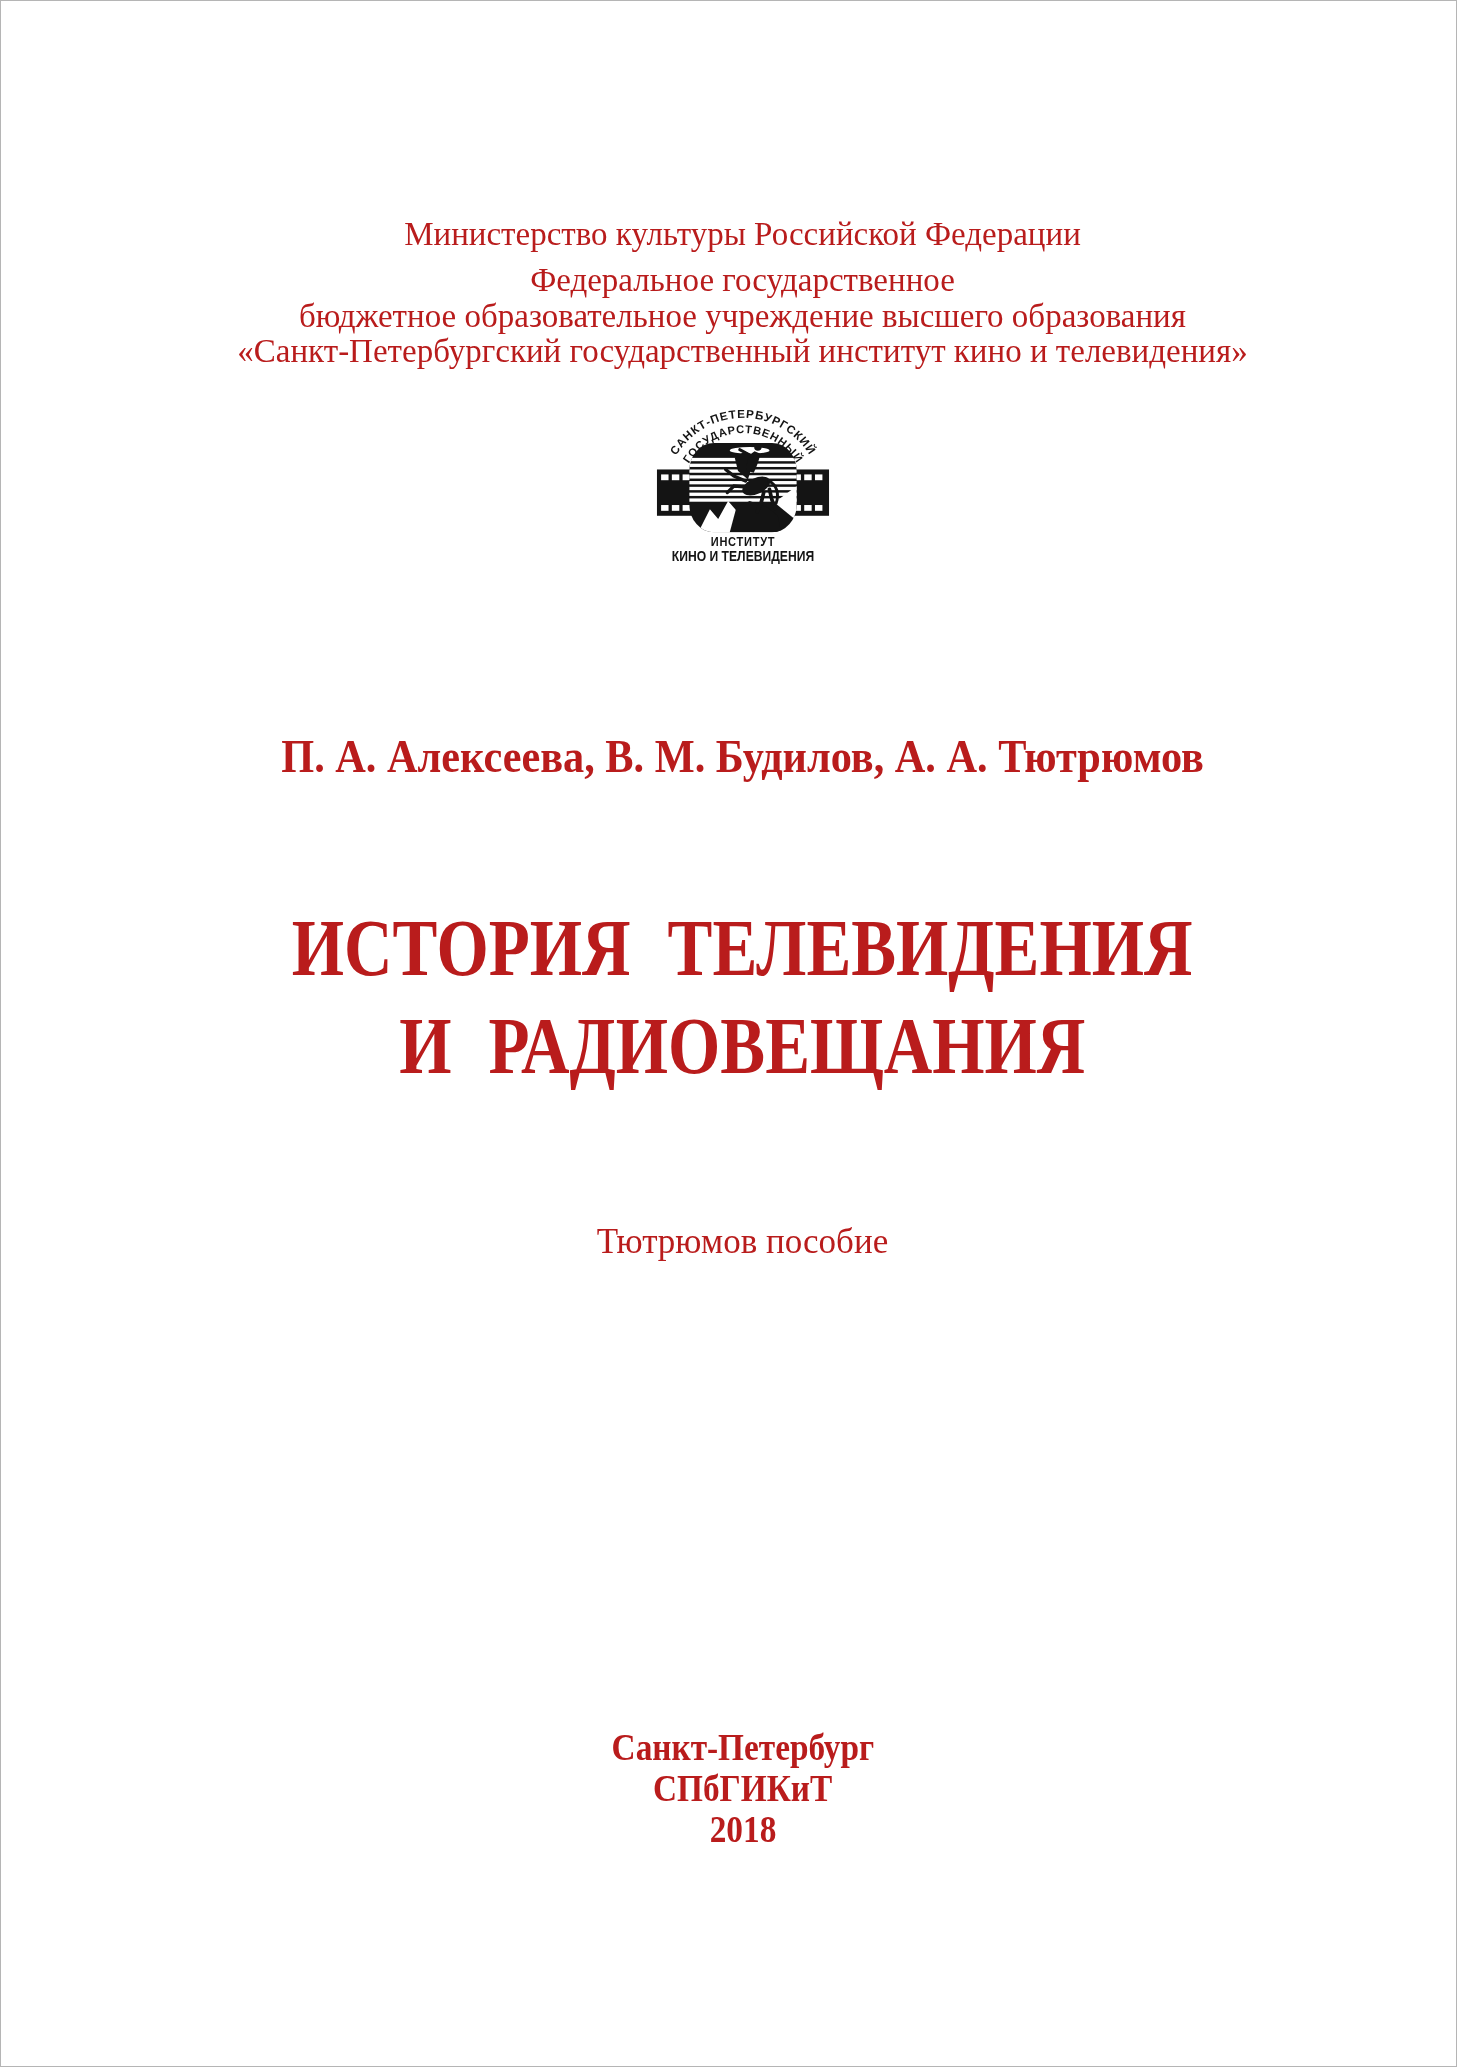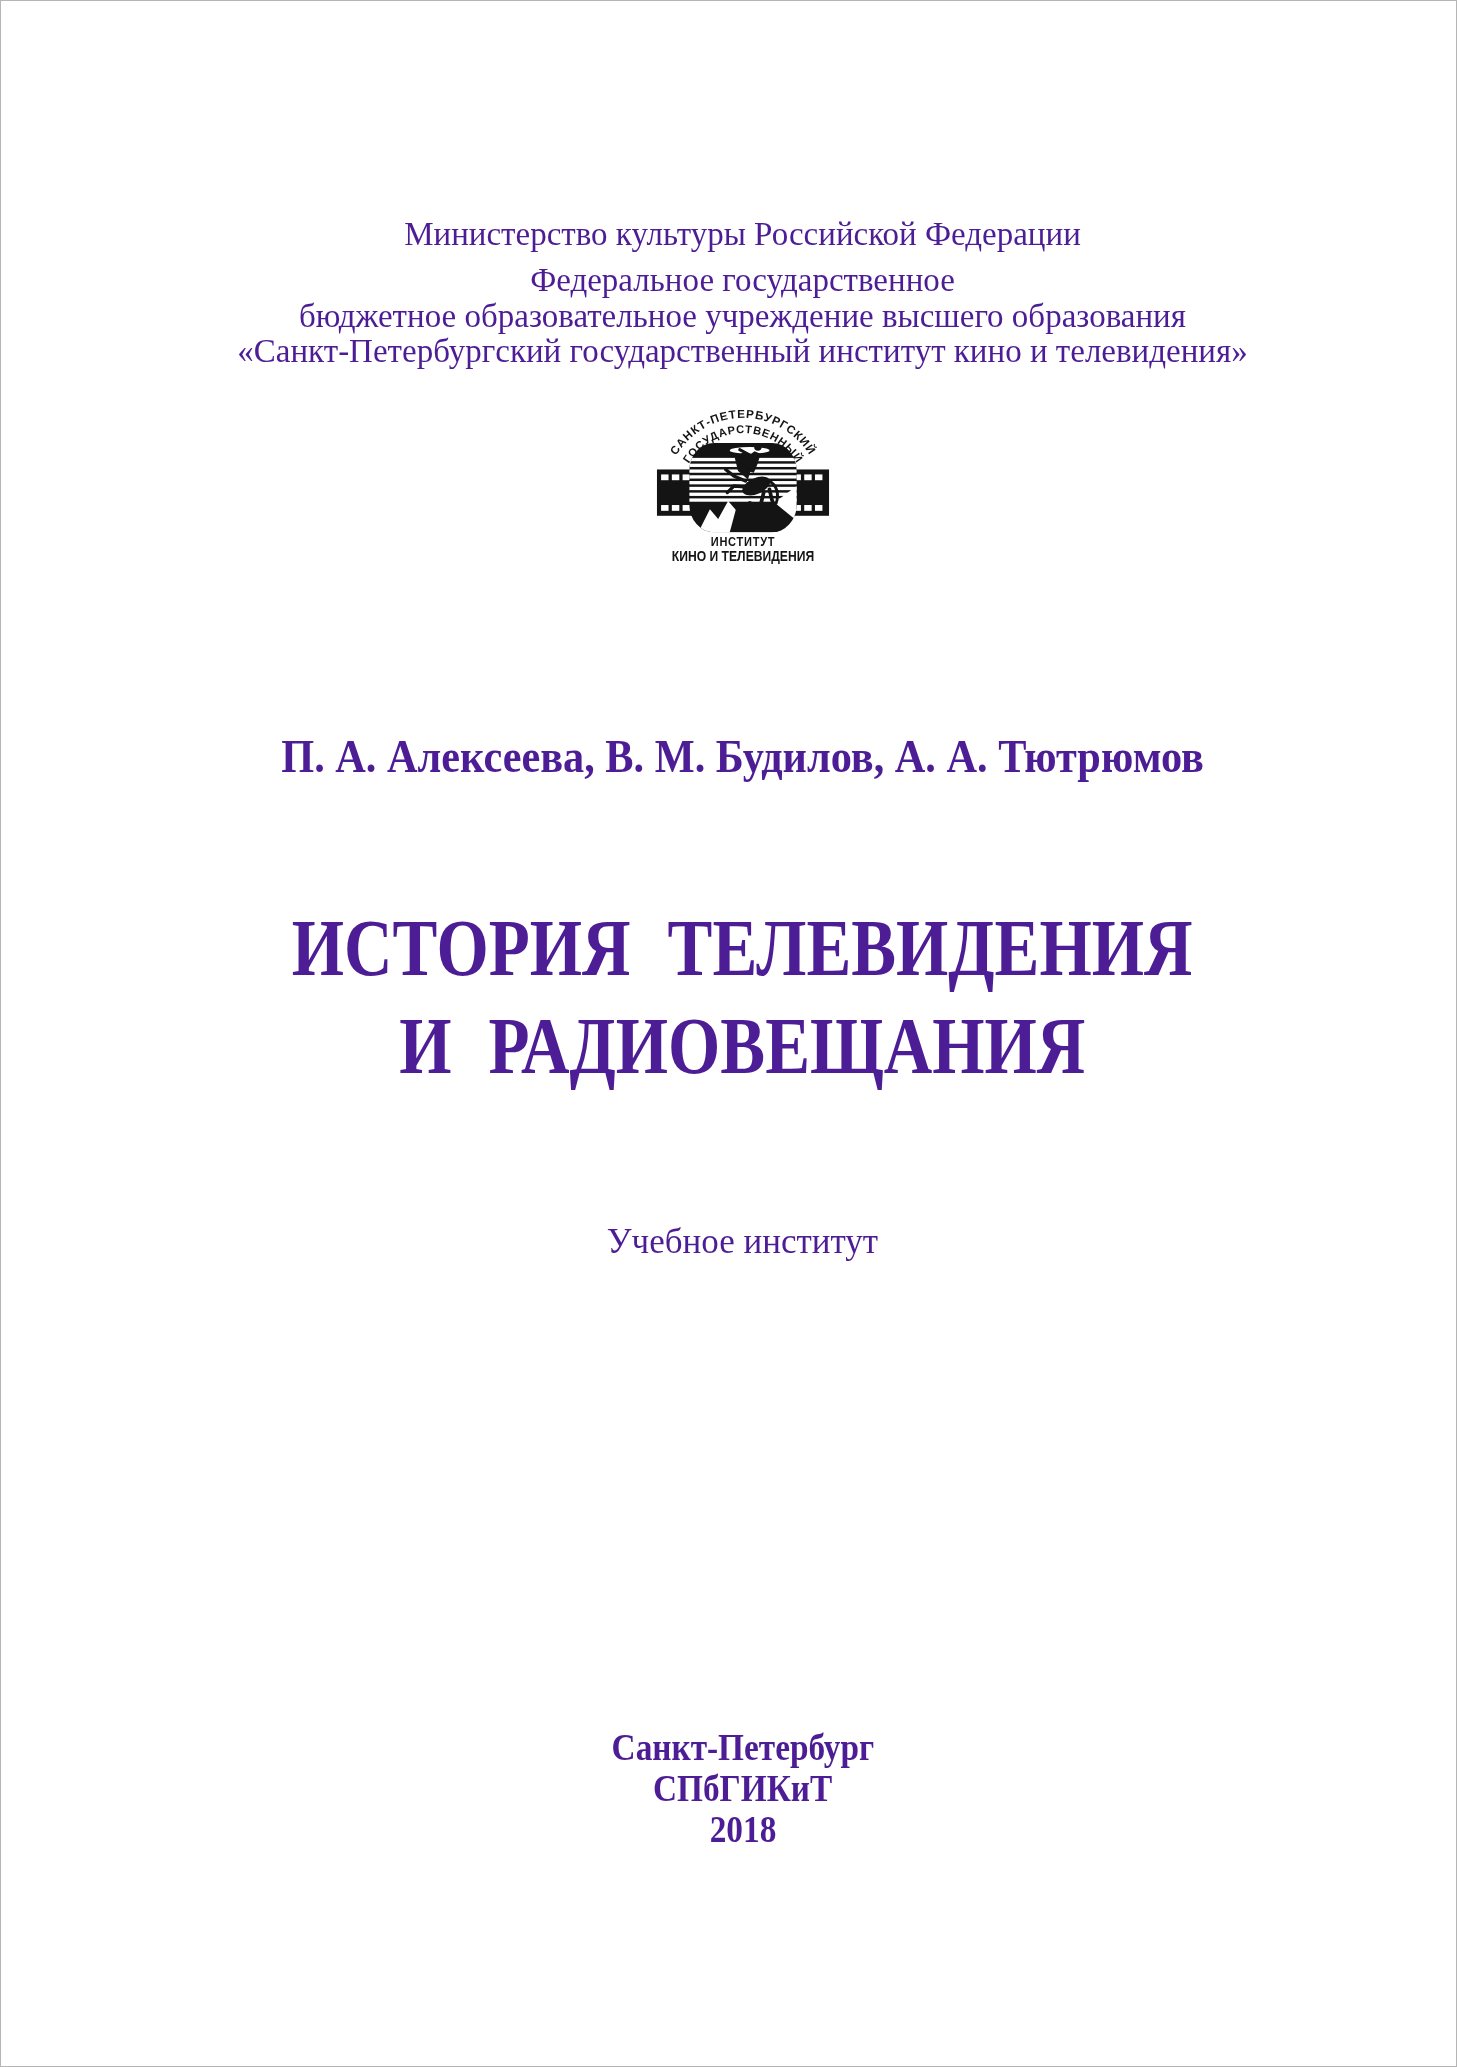--- a/index.html
+++ b/index.html
@@ -10,21 +10,21 @@
   }
   .page {
     position: relative;
     width: 1457px;
     height: 2067px;
     margin: 0 auto;
     background: #ffffff;
     border: 1px solid #b5b5b5;
     box-sizing: border-box;
     overflow: hidden;
-    color: #4c1d95;
+    color: #b91c1c;
   }
   .center-line {
     position: absolute;
     left: 14px;
     right: -14px;
     text-align: center;
     white-space: nowrap;
   }
   .header-line1 {
     top: 213px;
@@ -166,21 +166,21 @@
   </div>
 
   <div class="center-line title-line title-line1">
     <span class="cond-82">ИСТОРИЯ ТЕЛЕВИДЕНИЯ</span>
   </div>
   <div class="center-line title-line title-line2">
     <span class="cond-82">И РАДИОВЕЩАНИЯ</span>
   </div>
 
   <div class="center-line subtitle">
-    <span>Учебное институт</span>
+    <span>Тютрюмов пособие</span>
   </div>
 
   <div class="center-line imprint">
     <div>
       <span class="cond-imprint">Санкт-Петербург</span>
     </div>
     <div>
       <span class="cond-imprint">СПбГИКиТ</span>
     </div>
     <div>

